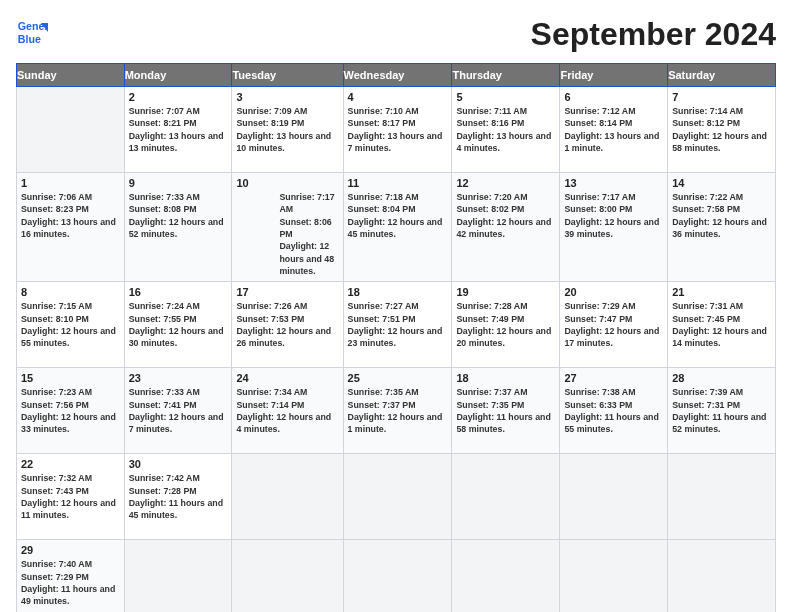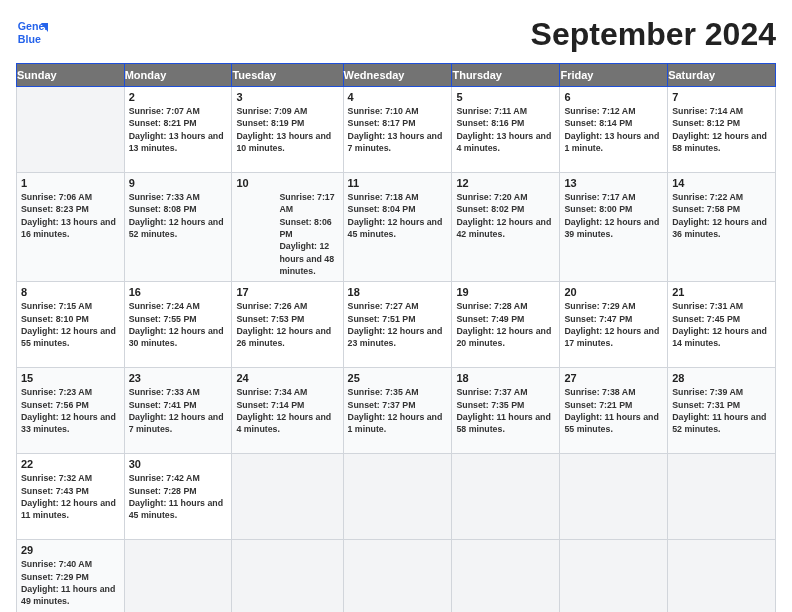--- a/index.html
+++ b/index.html
@@ -269,21 +269,21 @@
           </td>
           <td>
             <span class="day-number">18</span>
             <div class="day-detail" style="white-space: pre-line;">Sunrise: 7:37 AM
 Sunset: 7:35 PM
 Daylight: 11 hours and 58 minutes.</div>
           </td>
           <td>
             <span class="day-number">27</span>
             <div class="day-detail" style="white-space: pre-line;">Sunrise: 7:38 AM
-Sunset: 7:21 PM
+Sunset: 6:33 PM
 Daylight: 11 hours and 55 minutes.</div>
           </td>
           <td>
             <span class="day-number">28</span>
             <div class="day-detail" style="white-space: pre-line;">Sunrise: 7:39 AM
 Sunset: 7:31 PM
 Daylight: 11 hours and 52 minutes.</div>
           </td>
         </tr>
         <tr>

